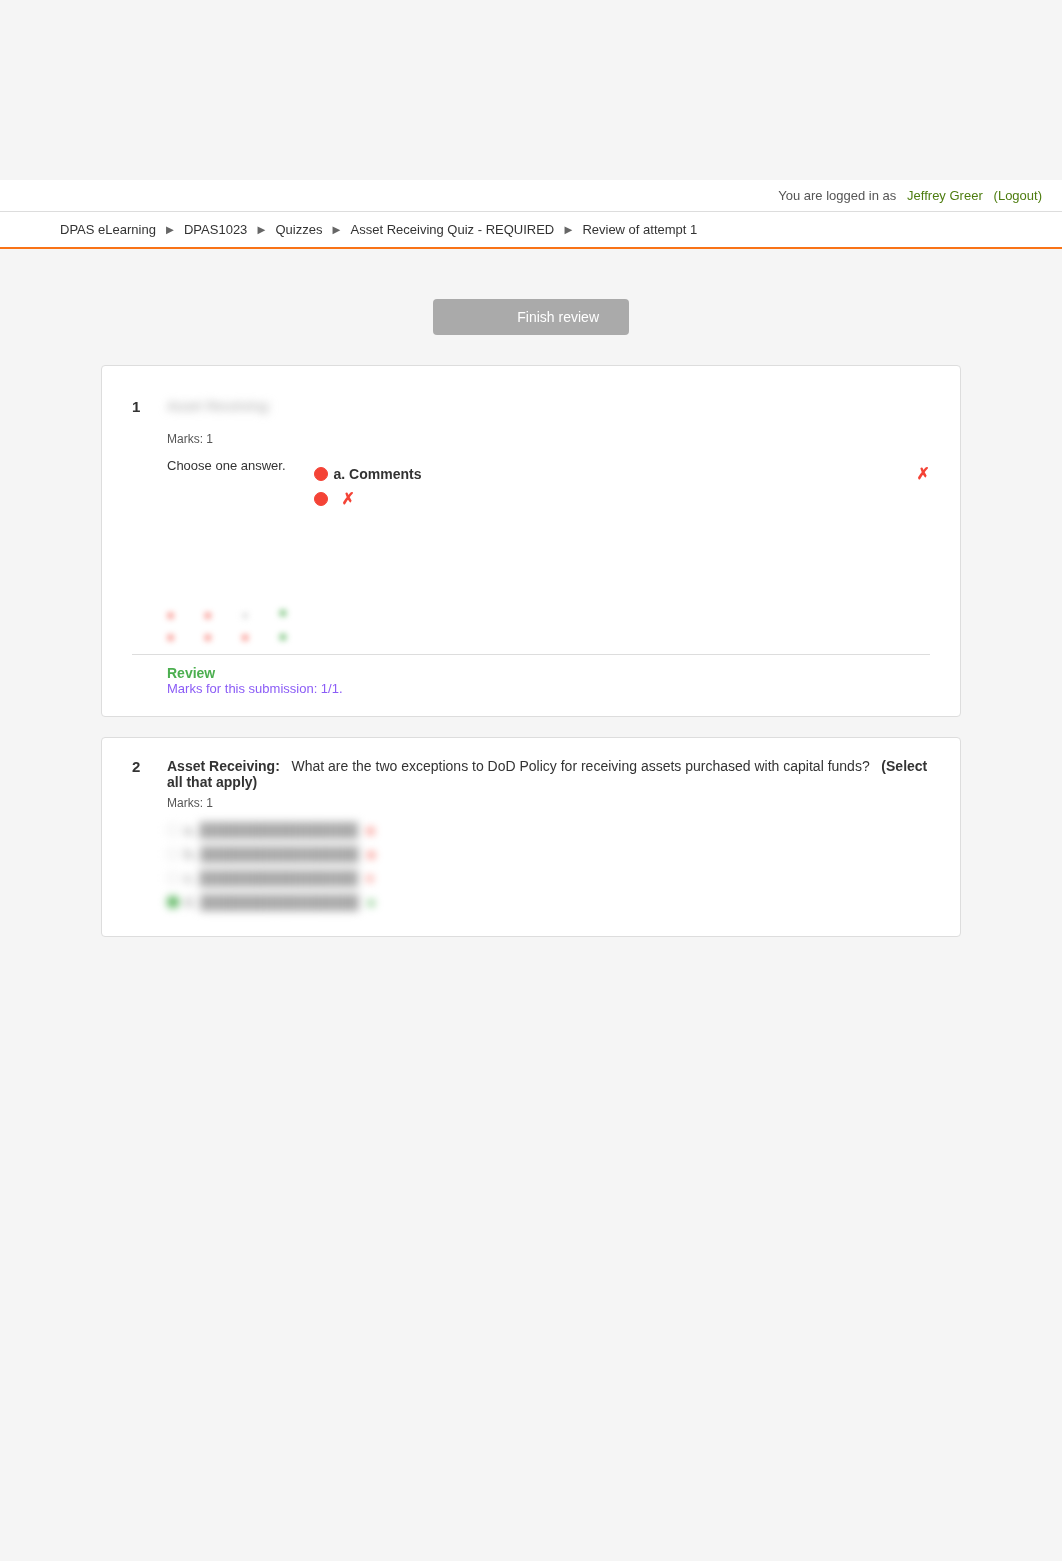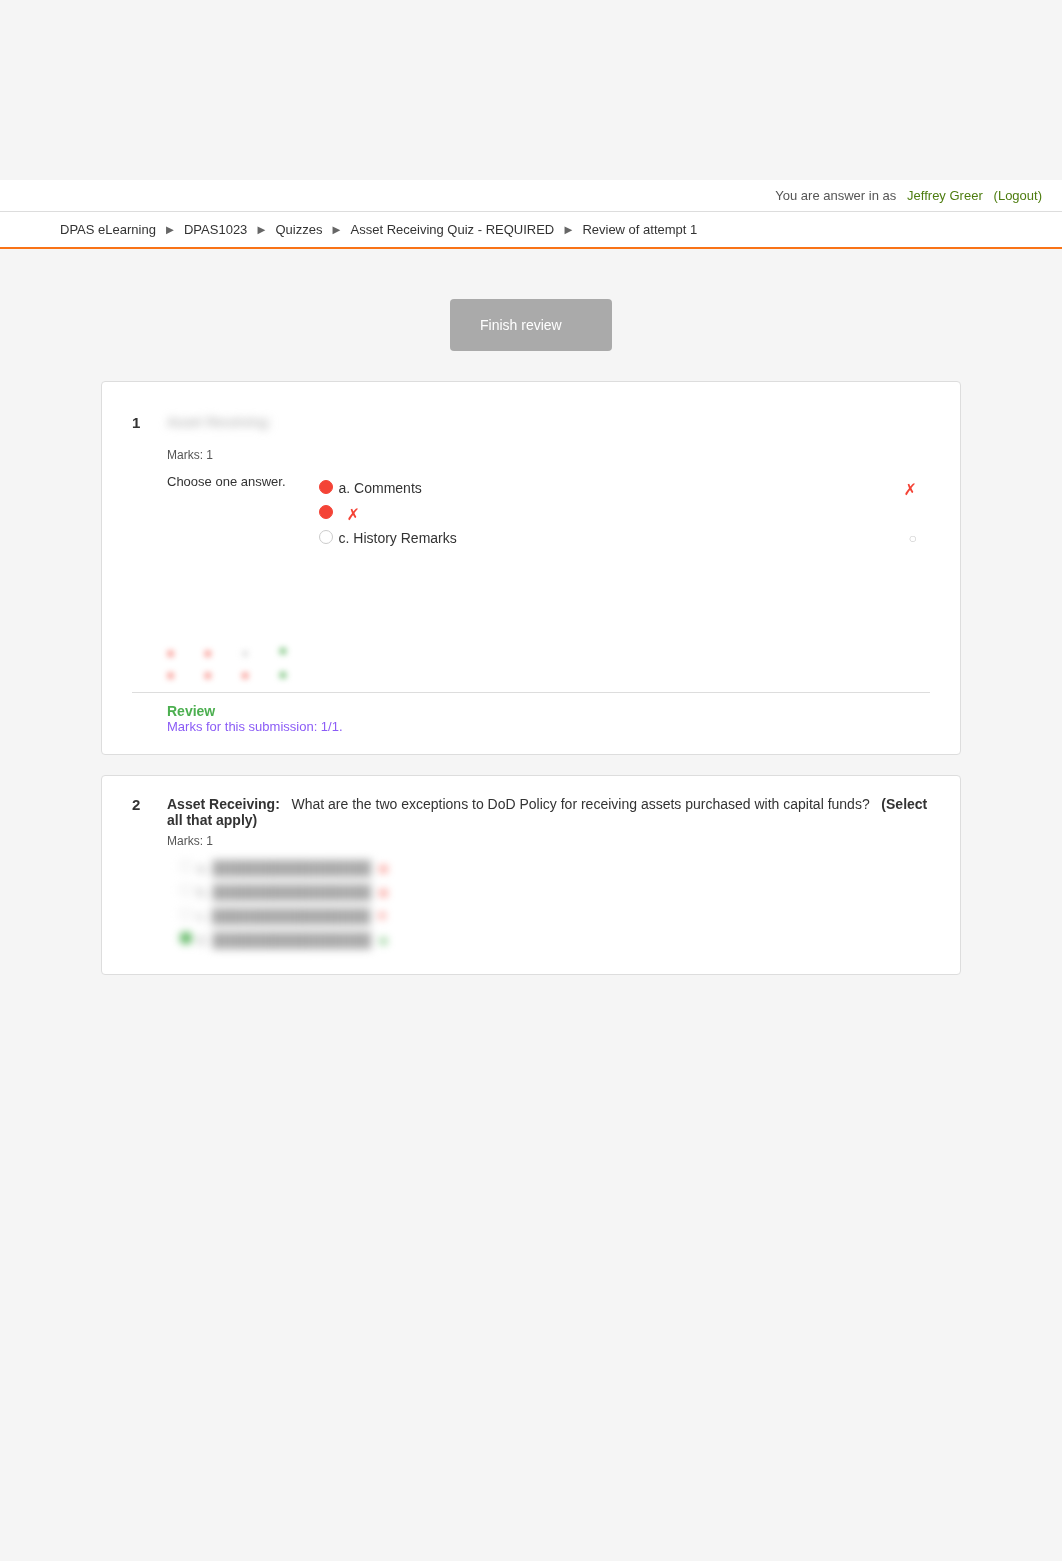--- a/index.html
+++ b/index.html
@@ -40,29 +40,29 @@
       margin: 0 4px;
     }
     .main-content {
       max-width: 900px;
       margin: 0 auto;
       padding: 20px;
     }
     .btn-finish {
       display: block;
       margin: 30px auto;
-      padding: 18px 30px;
+      padding: 10px 30px;
       background: #aaa;
       color: #fff;
       border: none;
       border-radius: 4px;
       font-size: 14px;
       cursor: pointer;
-      width: 162px;
-      text-align: left;
+      width: 196px;
+      text-align: right;
     }
     .question-block {
       background: #fff;
       border: 1px solid #ddd;
       border-radius: 4px;
       margin: 20px 0;
       padding: 20px 30px;
     }
     .question-num {
       font-weight: bold;
@@ -76,31 +76,32 @@
       margin-bottom: 12px;
       margin-left: 35px;
     }
     .answer-section {
       display: flex;
       margin-left: 35px;
     }
     .answer-instruction {
       font-size: 13px;
       color: #333;
-      margin-right: 20px;
+      margin-right: 28px;
       min-width: 110px;
     }
     .options-list {
       flex: 1;
     }
     .option-row {
       display: flex;
-      align-items: flex-start;
-      margin: 6px 13px;
-      font-size: 14px;
+      align-items: center;
+      margin: 6px 0;
+      font-size: 14px;
+      font-weight: bold;
     }
     .option-dot {
       width: 14px;
       height: 14px;
       border-radius: 50%;
       margin-right: 6px;
       display: inline-block;
       border: 1px solid #ccc;
       background: #fff;
       flex-shrink: 0;
@@ -168,21 +169,21 @@
       height: 180px;
       background: #f5f5f5;
     }
   </style>
 </head>
 <body>
 
 <div class="header-spacer"></div>
 
 <div class="top-bar">
-  <span>You are answer in as</span>
+  <span>You are logged in as</span>
   &nbsp;
   <a href="#">
     <span>Jeffrey Greer</span>
   </a>
   &nbsp;
   <a href="#">
     <span>(Logout)</span>
   </a>
 </div>
 
@@ -230,25 +231,20 @@
           <span class="option-dot wrong-indicator"></span>
           <span class="option-label">a. Comments</span>
           <span class="x-mark">✗</span>
         </div>
 
         <div class="option-row">
           <span class="option-dot wrong-indicator"></span>
           <span class="x-mark">✗</span>
         </div>
 
-        <div class="option-row">
-          <span class="option-dot"></span>
-          <span class="option-label">c. History Remarks</span>
-          <span style="color: #ccc; margin-left:6px; font-size:14px;">○</span>
-        </div>
 
 
       </div>
     </div>
 
     <div style="margin: 20px 0 10px 35px;">
       <div style="display:flex; gap: 30px; align-items: flex-end; height: 110px; filter: blur(3px);">
         <div style="display:flex; flex-direction:column; gap:8px;">
           <span style="color:#f44336; font-size:12px;">●</span>
           <span style="color:#f44336; font-size:12px;">●</span>

